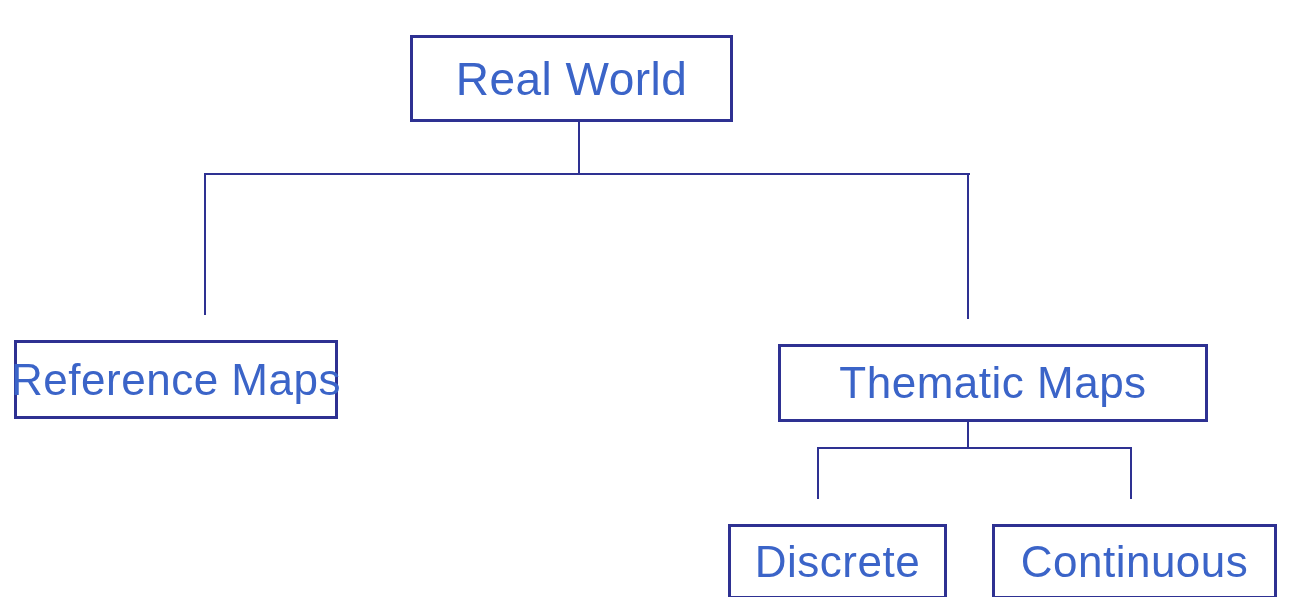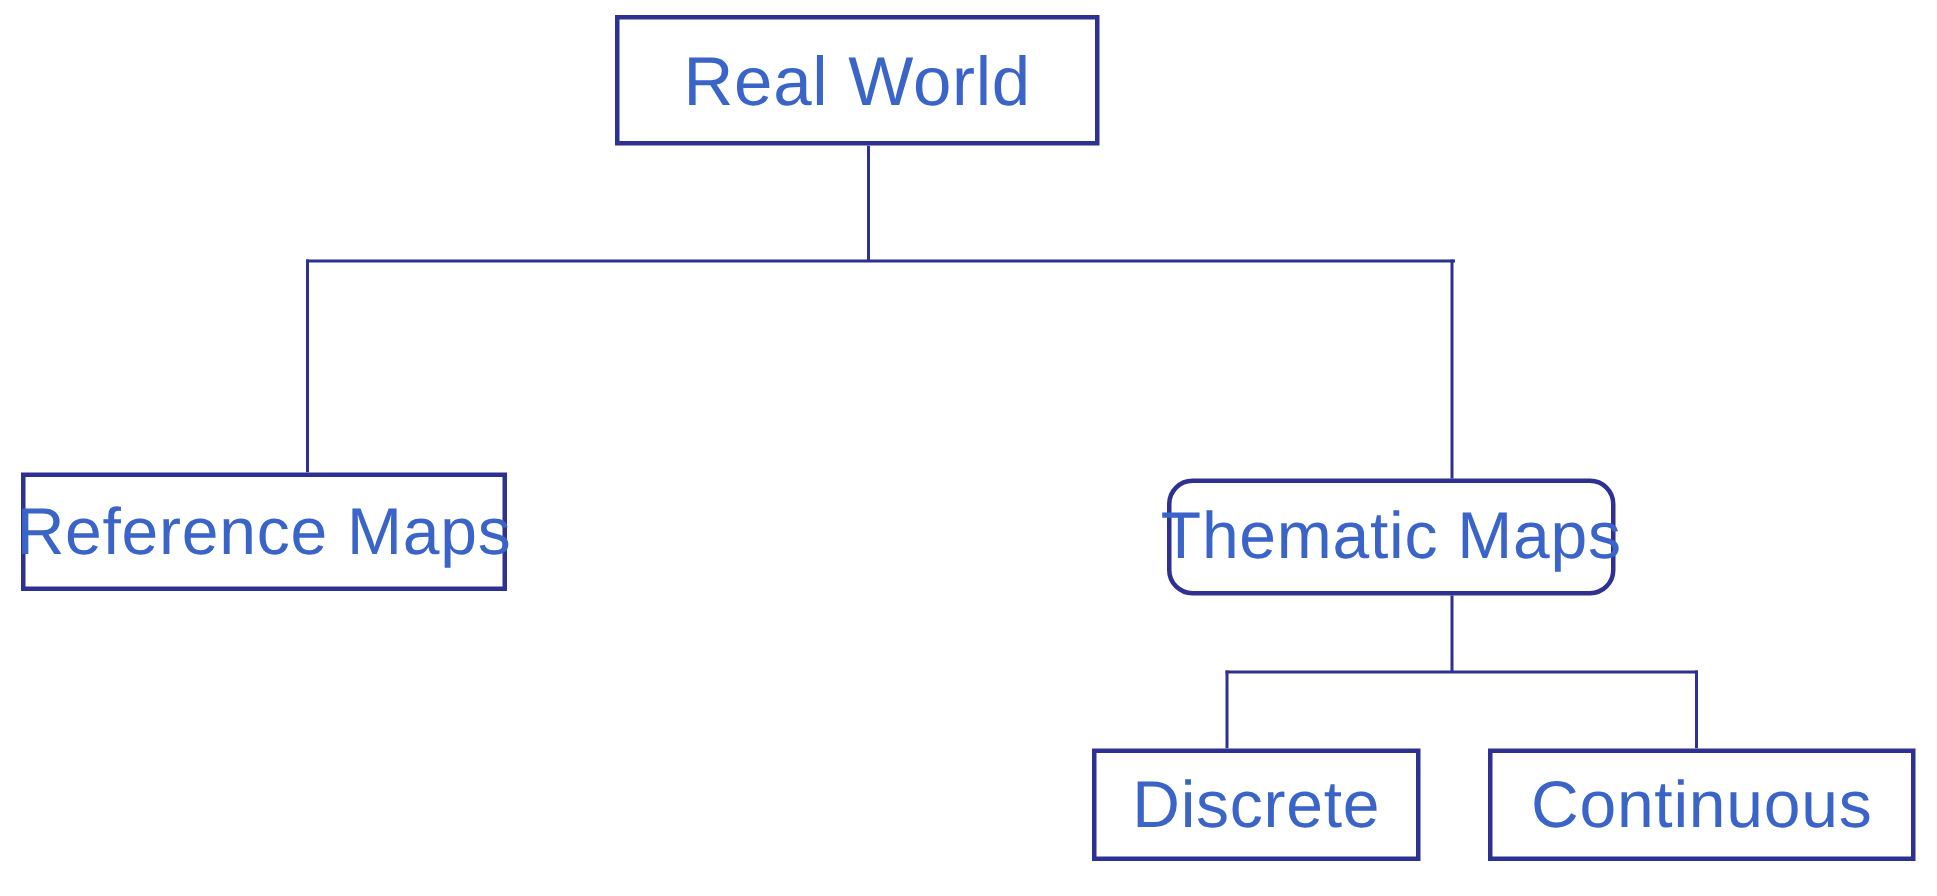--- a/index.html
+++ b/index.html
@@ -22,30 +22,31 @@
     background: var(--background, #ffffff);
     color: var(--text, #3b64c8);
     display: flex;
     align-items: center;
     justify-content: center;
     text-align: center;
     letter-spacing: 0.5px;
     font-size: 44px;
     line-height: 1;
     white-space: nowrap;
+    margin-top: 25px;
   }
   .line {
     position: absolute;
     background: var(--line, #2e3192);
   }
 
   
   .node-root       { left: 410px; top: 10px;  width: 323px; height: 87px; font-size: 46px; }
   .node-reference  { left: 14px;  top: 315px; width: 324px; height: 79px; }
-  .node-thematic   { left: 778px; top: 319px; width: 299px; height: 78px; border-radius: 17px; }
+  .node-thematic   { left: 778px; top: 319px; width: 430px; height: 78px; }
   .node-discrete   { left: 728px; top: 499px; width: 219px; height: 75px; }
   .node-continuous { left: 992px; top: 499px; width: 285px; height: 75px; }
 
   
   .ln-root-stem   { left: 578px;  top: 97px;  width: 2px;   height: 77px; }
   .ln-l1-h        { left: 204px;  top: 173px; width: 766px; height: 2px; }
   .ln-l1-left-v   { left: 204px;  top: 173px; width: 2px;   height: 142px; }
   .ln-l1-right-v  { left: 967px;  top: 173px; width: 2px;   height: 146px; }
   .ln-them-stem   { left: 967px;  top: 397px; width: 2px;   height: 51px; }
   .ln-l2-h        { left: 817px;  top: 447px; width: 315px; height: 2px; }

